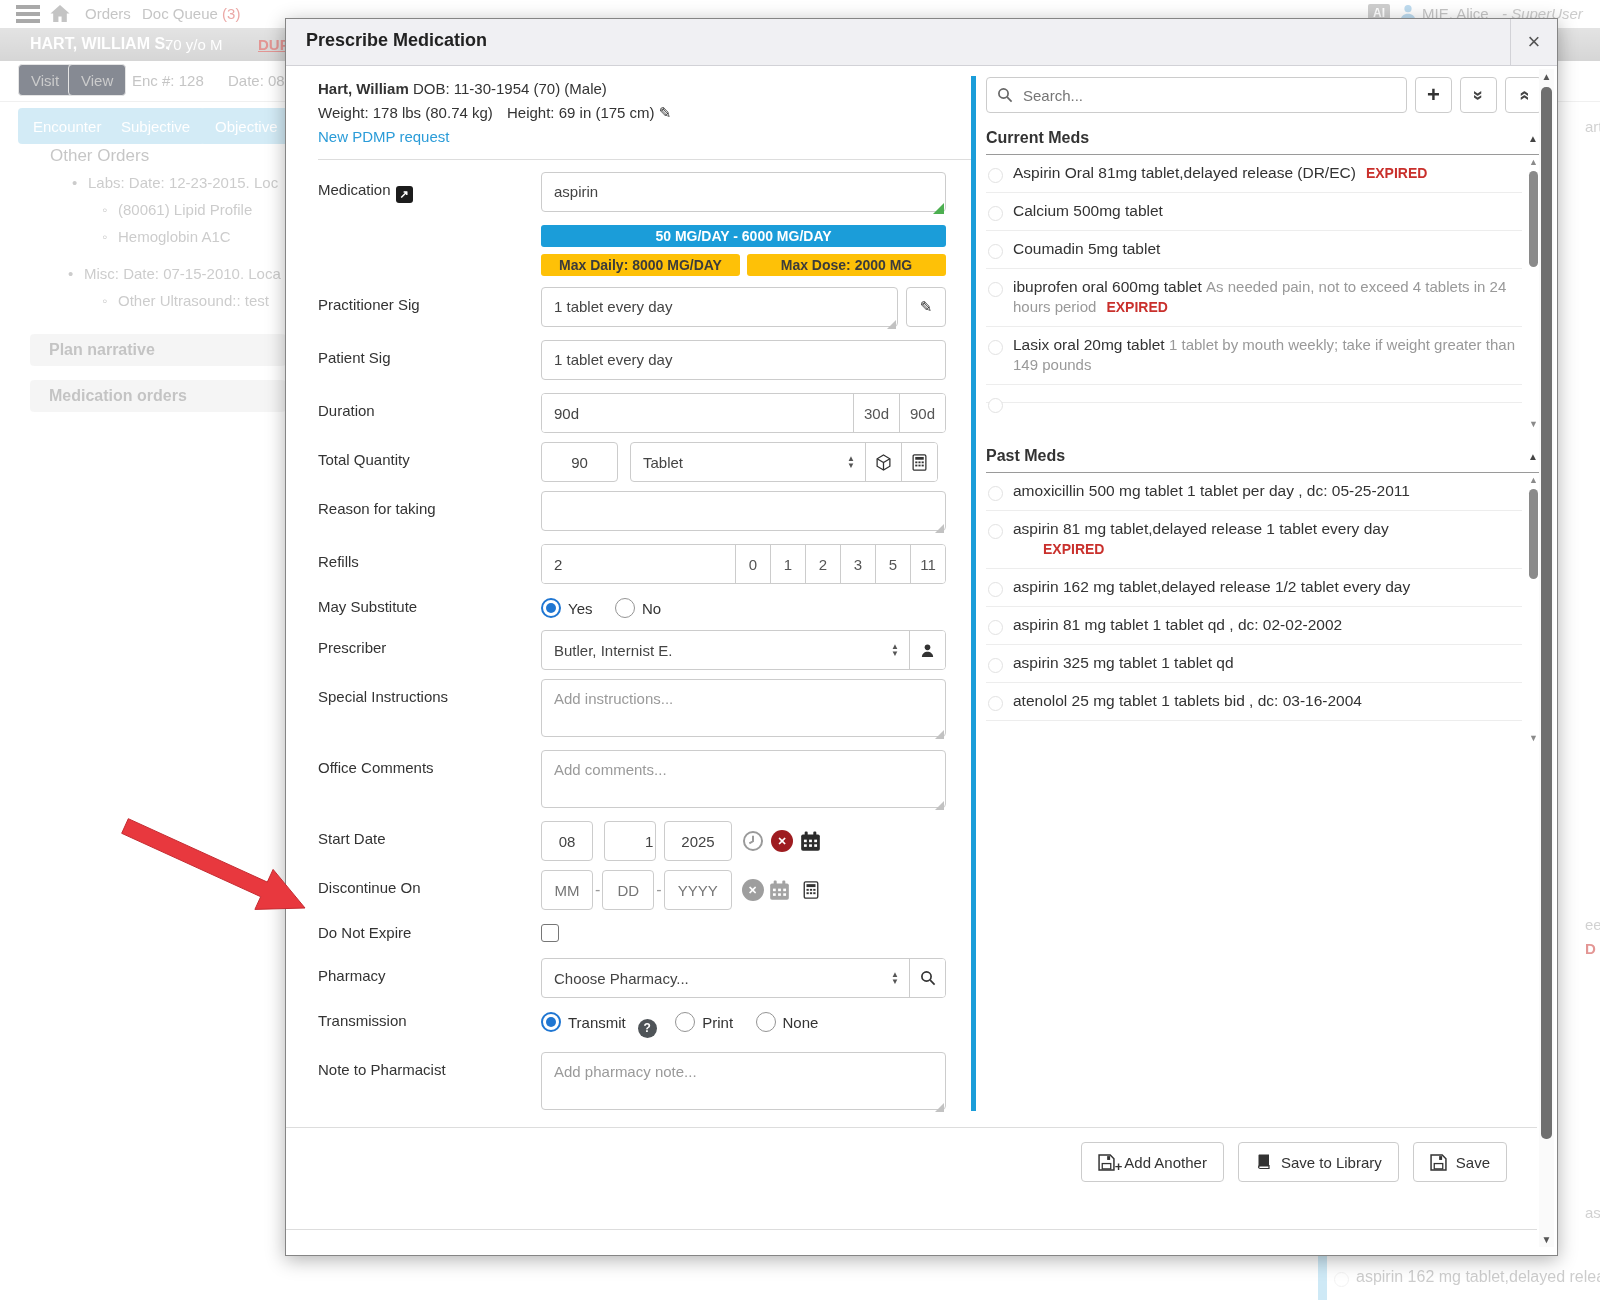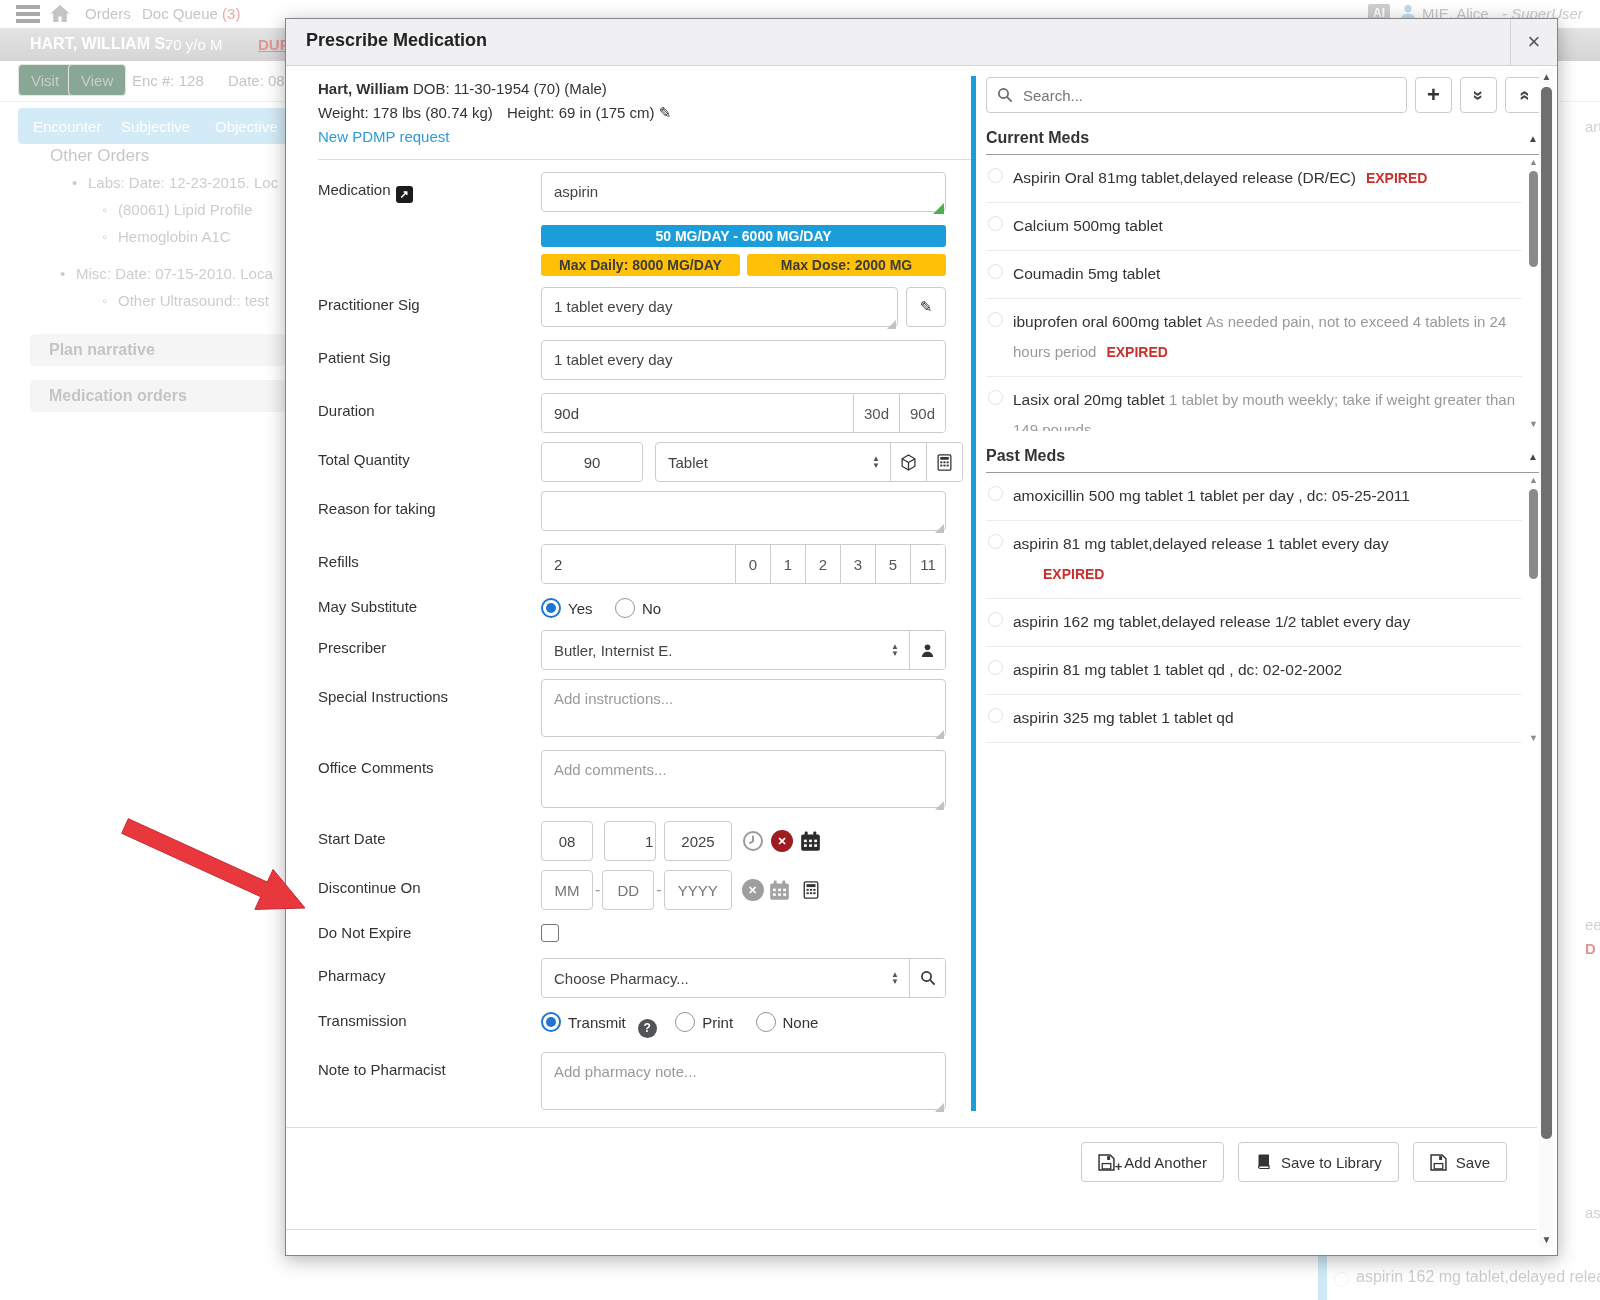--- a/index.html
+++ b/index.html
@@ -12,21 +12,21 @@
   .burger{position:absolute;left:16px;top:5px;width:24px;height:4px;background:#555;box-shadow:0 7px 0 #555,0 14px 0 #555;}
   .navtxt{font-size:15px;color:#8d8d8d;}
   .red{color:#d9534f;}
   .ai-badge{display:inline-block;background:#9e9e9e;color:#fff;font-weight:bold;font-size:12px;padding:2px 5px;border-radius:2px;}
   .useritalic{font-style:italic;color:#9a9a9a;font-size:15px;}
   .patientbar{position:absolute;top:28px;left:0;width:100%;height:33px;background:linear-gradient(#c9c9c9,#aeaeae);border-bottom:1px solid #979797;color:#fff;}
   .pb-name{position:absolute;left:30px;top:7px;font-size:16px;font-weight:bold;}
   .pb-age{position:absolute;left:165px;top:8px;font-size:15px;}
   .pb-alert{position:absolute;left:258px;top:8px;font-size:15px;font-weight:bold;color:#c9302c;text-decoration:underline;}
   .toolbar{position:absolute;top:61px;left:0;width:100%;height:40px;background:#fff;border-bottom:1px solid #e3e3e3;}
-  .btn-o{position:absolute;top:3px;height:32px;border:1px solid #ccc;border-radius:4px;background:#14532d;color:#9a9a9a;font-size:15px;padding:0 12px;}
+  .btn-o{position:absolute;top:3px;height:32px;border:1px solid #ccc;border-radius:4px;background:#0f172a;color:#9a9a9a;font-size:15px;padding:0 12px;}
   .tb-txt{position:absolute;top:11px;font-size:15px;color:#8d8d8d;}
   .chip{position:absolute;top:108px;height:36px;border:none;border-radius:4px;background:#a9d8ee;color:#fff;font-size:15px;padding:0 15px;}
   .bg-h{position:absolute;font-size:17px;font-weight:normal;color:#8f8f8f;}
   .bg-li{position:absolute;font-size:15px;color:#9a9a9a;}
   .marker{display:inline-block;width:16px;}
   .section-bar{position:absolute;left:30px;width:256px;height:32px;background:#ededed;border-radius:4px;color:#8a8a8a;font-weight:bold;font-size:16px;line-height:32px;padding-left:19px;box-sizing:border-box;}
   .bg-bluebar{position:absolute;left:1318px;top:1252px;width:9px;height:48px;background:#9fd4ef;}
   .bg-bottom-circle{position:absolute;left:1334px;top:1272px;width:13px;height:13px;border:1px solid #e4e4e4;border-radius:50%;}
   .bg-bottom-med{position:absolute;left:1356px;top:1268px;font-size:16px;color:#9b9b9b;white-space:nowrap;}
   .frag{position:absolute;left:1585px;font-size:15px;color:#a5a5a5;white-space:nowrap;}
@@ -88,21 +88,21 @@
   .search-inp{border:none;outline:none;flex:1;font-size:15px;color:#555;font-family:inherit;}
   .sq-btn{width:37px;height:36px;min-width:37px;border:1px solid #ccc;border-radius:4px;background:#fff;display:flex;align-items:center;justify-content:center;color:#333;cursor:pointer;box-sizing:border-box;}
   .plus{font-size:22px;font-weight:bold;line-height:1;color:#333;}
   .chev{display:inline-block;font-size:18px;font-weight:bold;color:#444;transform:rotate(90deg);}
   .chev.up{transform:rotate(-90deg);}
   .meds-h{display:flex;justify-content:space-between;align-items:center;font-weight:bold;font-size:16px;color:#333;border-bottom:1px solid #9a9a9a;padding:7px 4px 7px 0;margin-top:9px;}
   .caret{font-size:10px;color:#444;}
   .med-list{position:relative;overflow:hidden;padding-right:20px;}
   .cur-h{height:276px;}
   .past-h{height:272px;}
-  .med-item{border-bottom:1px solid #ededed;padding:8px 0 9px 27px;position:relative;font-size:15.5px;color:#333;line-height:30px;cursor:pointer;}
+  .med-item{border-bottom:1px solid #ededed;padding:8px 0 9px 27px;position:relative;font-size:15.5px;color:#333;line-height:20px;cursor:pointer;}
   .med-item::before{content:"";position:absolute;left:2px;top:13px;width:13px;height:13px;border:1px solid #e2e2e2;border-radius:50%;background:#fff;}
   .med-note{color:#999;font-size:15px;}
   .expired{color:#c9302c;font-weight:bold;font-size:14px;margin-left:10px;}
   .exp-block{display:block;margin-left:30px;}
   .lscroll{position:absolute;right:2px;top:2px;bottom:2px;width:13px;}
   .lsa{position:absolute;left:0;width:13px;font-size:9px;color:#8a8a8a;text-align:center;cursor:pointer;}
   .lsthumb{position:absolute;left:2px;width:9px;background:#8a8a8a;border-radius:5px;cursor:pointer;}
 
   .m-scroll{position:absolute;top:50px;bottom:8px;right:3px;width:15px;background:#fafafa;}
   .msa{position:absolute;left:0;width:15px;font-size:10px;color:#555;text-align:center;cursor:pointer;}
@@ -150,21 +150,21 @@
     </div>
 
     <button class="chip" style="left:18px">Encounter</button>
     <button class="chip" style="left:106px">Subjective</button>
     <button class="chip" style="left:200px">Objective</button>
 
     <div class="bg-h" style="left:50px;top:146px">Other Orders</div>
     <div class="bg-li" style="left:72px;top:174px"><span class="marker">•</span><span>Labs: Date: 12-23-2015. Loc</span></div>
     <div class="bg-li" style="left:102px;top:201px"><span class="marker">◦</span><span>(80061) Lipid Profile</span></div>
     <div class="bg-li" style="left:102px;top:228px"><span class="marker">◦</span><span>Hemoglobin A1C</span></div>
-    <div class="bg-li" style="left:60px;top:265px"><span class="marker">•</span><span>Misc: Date: 07-15-2010. Loca</span></div>
+    <div class="bg-li" style="left:68px;top:265px"><span class="marker">•</span><span>Misc: Date: 07-15-2010. Loca</span></div>
     <div class="bg-li" style="left:102px;top:292px"><span class="marker">◦</span><span>Other Ultrasound:: test</span></div>
     <div class="section-bar" style="top:334px">Plan narrative</div>
     <div class="section-bar" style="top:380px">Medication orders</div>
 
     <div class="bg-bluebar"></div>
     <div class="bg-bottom-circle"></div>
     <div class="bg-bottom-med">aspirin 162 mg tablet,delayed relea</div>
     <div class="frag" style="top:118px">art</div>
     <div class="frag" style="top:916px">eed</div>
     <div class="frag" style="top:940px;color:#c9302c;font-weight:bold">D</div>
@@ -227,21 +227,21 @@
           <div class="group">
             <input class="ginp" value="90d" style="">
             <button class="gbtn w46">30d</button>
             <button class="gbtn w46">90d</button>
           </div>
         </div>
       </div>
       
       <div class="frow">
         <div class="flabel">Total Quantity</div>
-        <input class="mini" style="width: 102px;" value="90">
+        <input class="mini" style="width: 77px;" value="90">
         <div class="group" style="width:308px;margin-left:12px">
           <div class="selectv">
             <span>Tablet</span>
             <span class="arrows">
                 <span>▲</span>
                 <span>▼</span>
               </span>
           </div>
           <button class="gbtn" style="width:36px">
             <svg width="17" height="17" viewBox="0 0 16 16" fill="none" stroke="#333" stroke-width="1.2">

